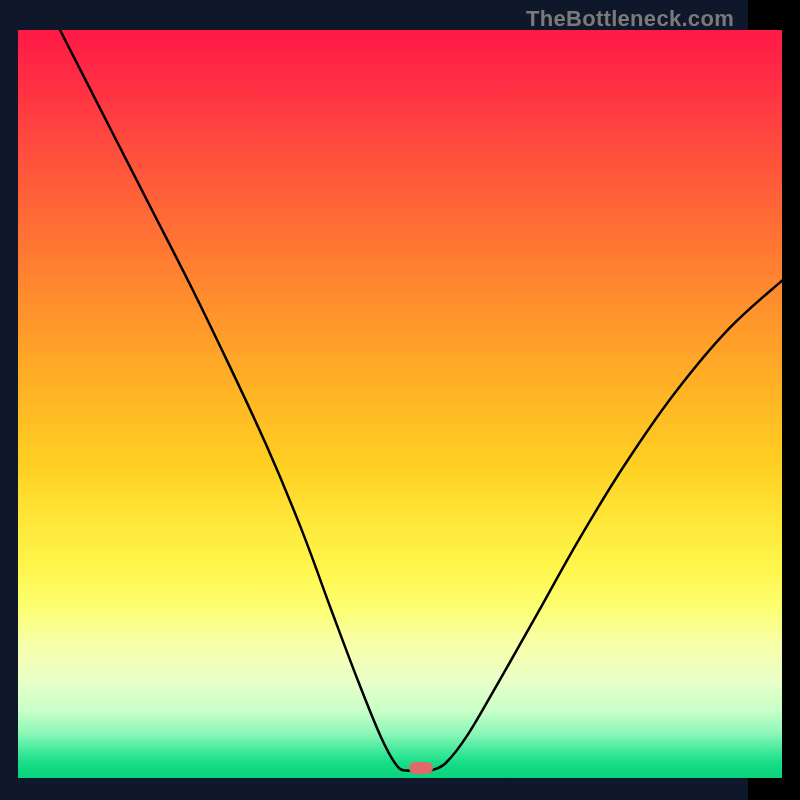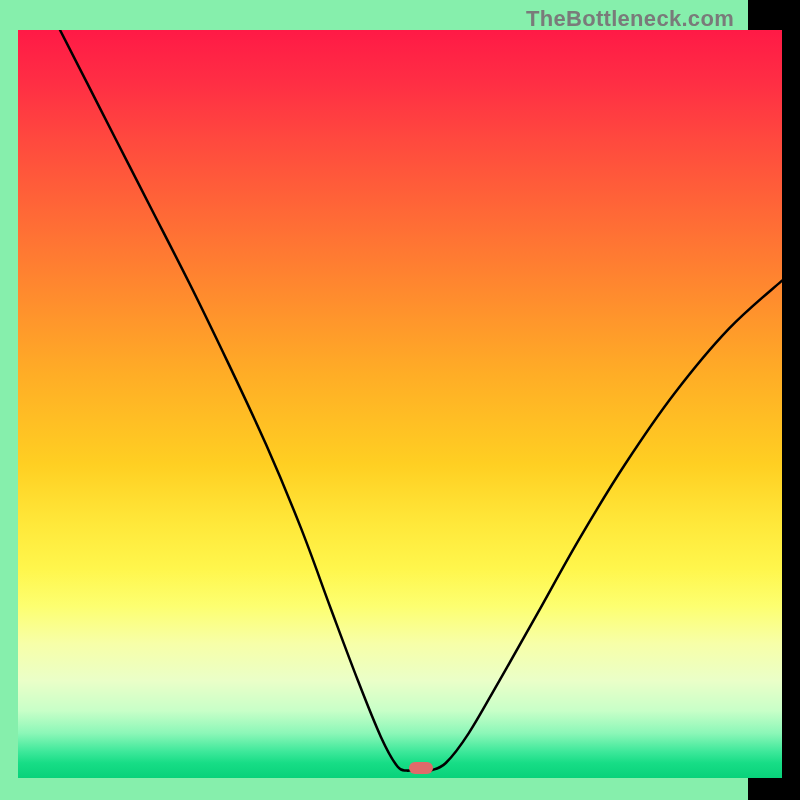--- a/index.html
+++ b/index.html
@@ -8,21 +8,21 @@
     width: 800px;
     height: 800px;
     background: #000;
     overflow: hidden;
     font-family: Arial, Helvetica, sans-serif;
   }
   .stage {
     position: relative;
     width: 748px;
     height: 800px;
-    background: #86efac;
+    background: #0f172a;
   }
   .plot {
     position: absolute;
     left: 18px;
     top: 30px;
     width: 764px;
     height: 748px;
     overflow: hidden;
   }
   .gradient {

